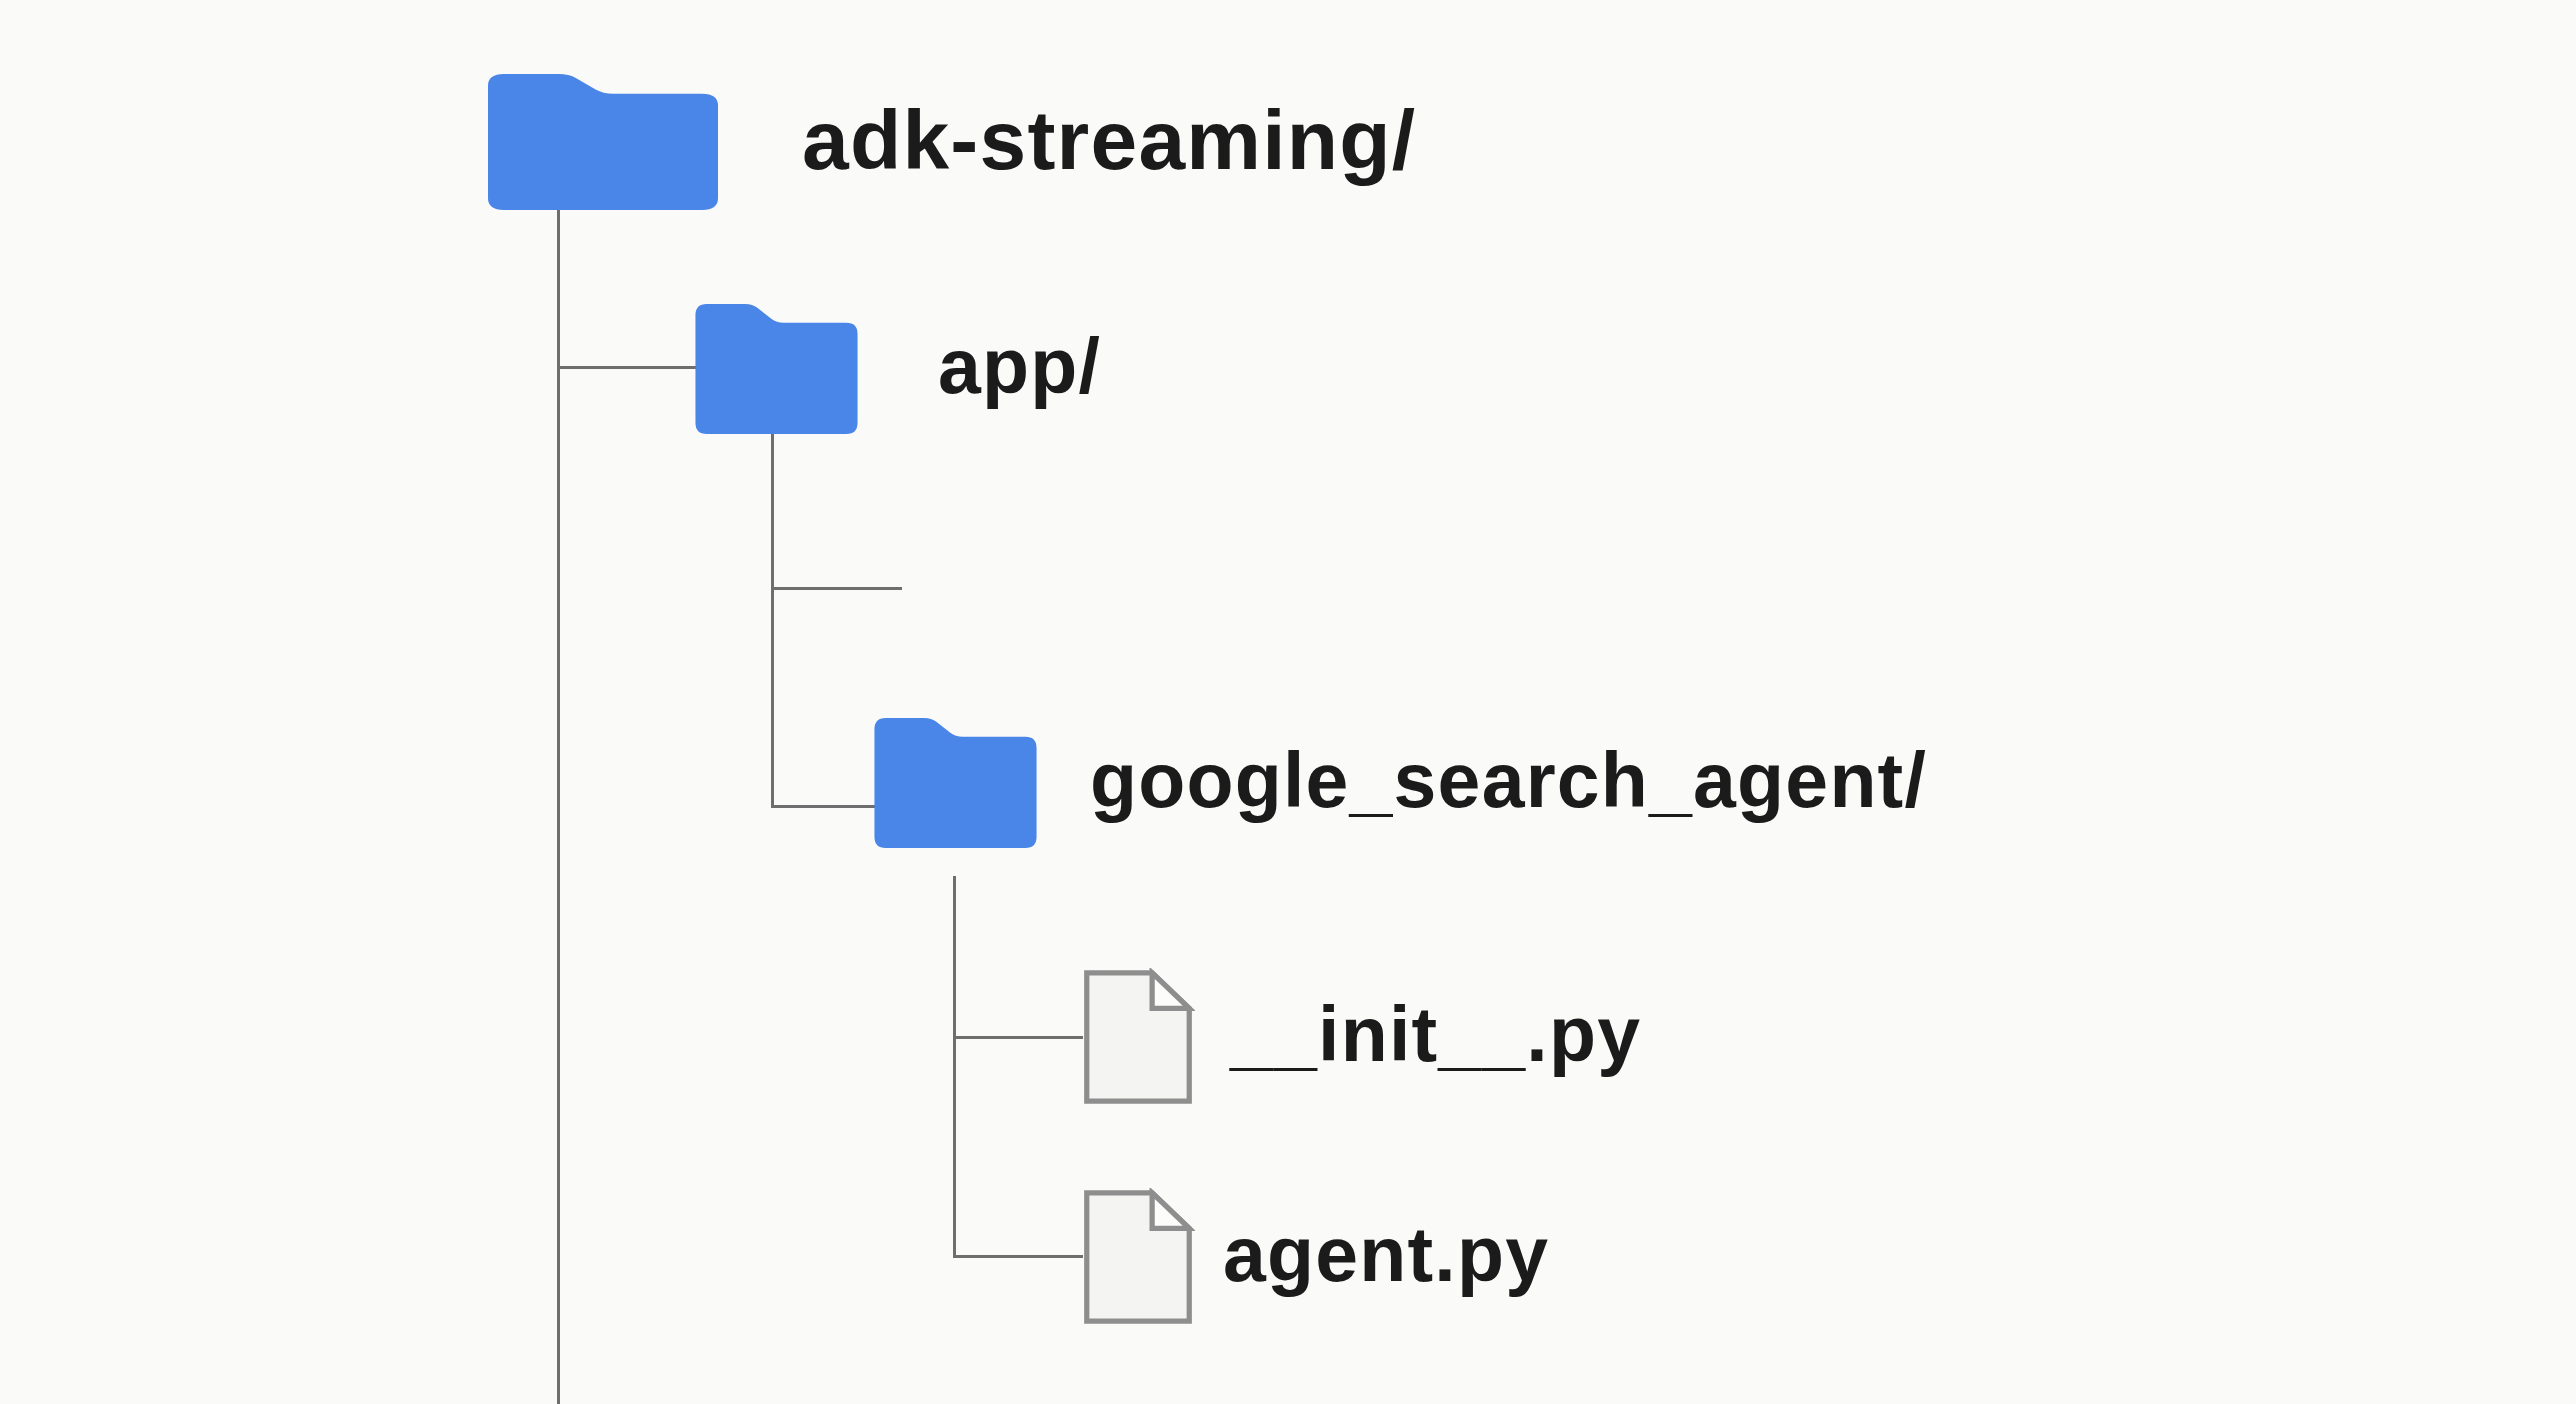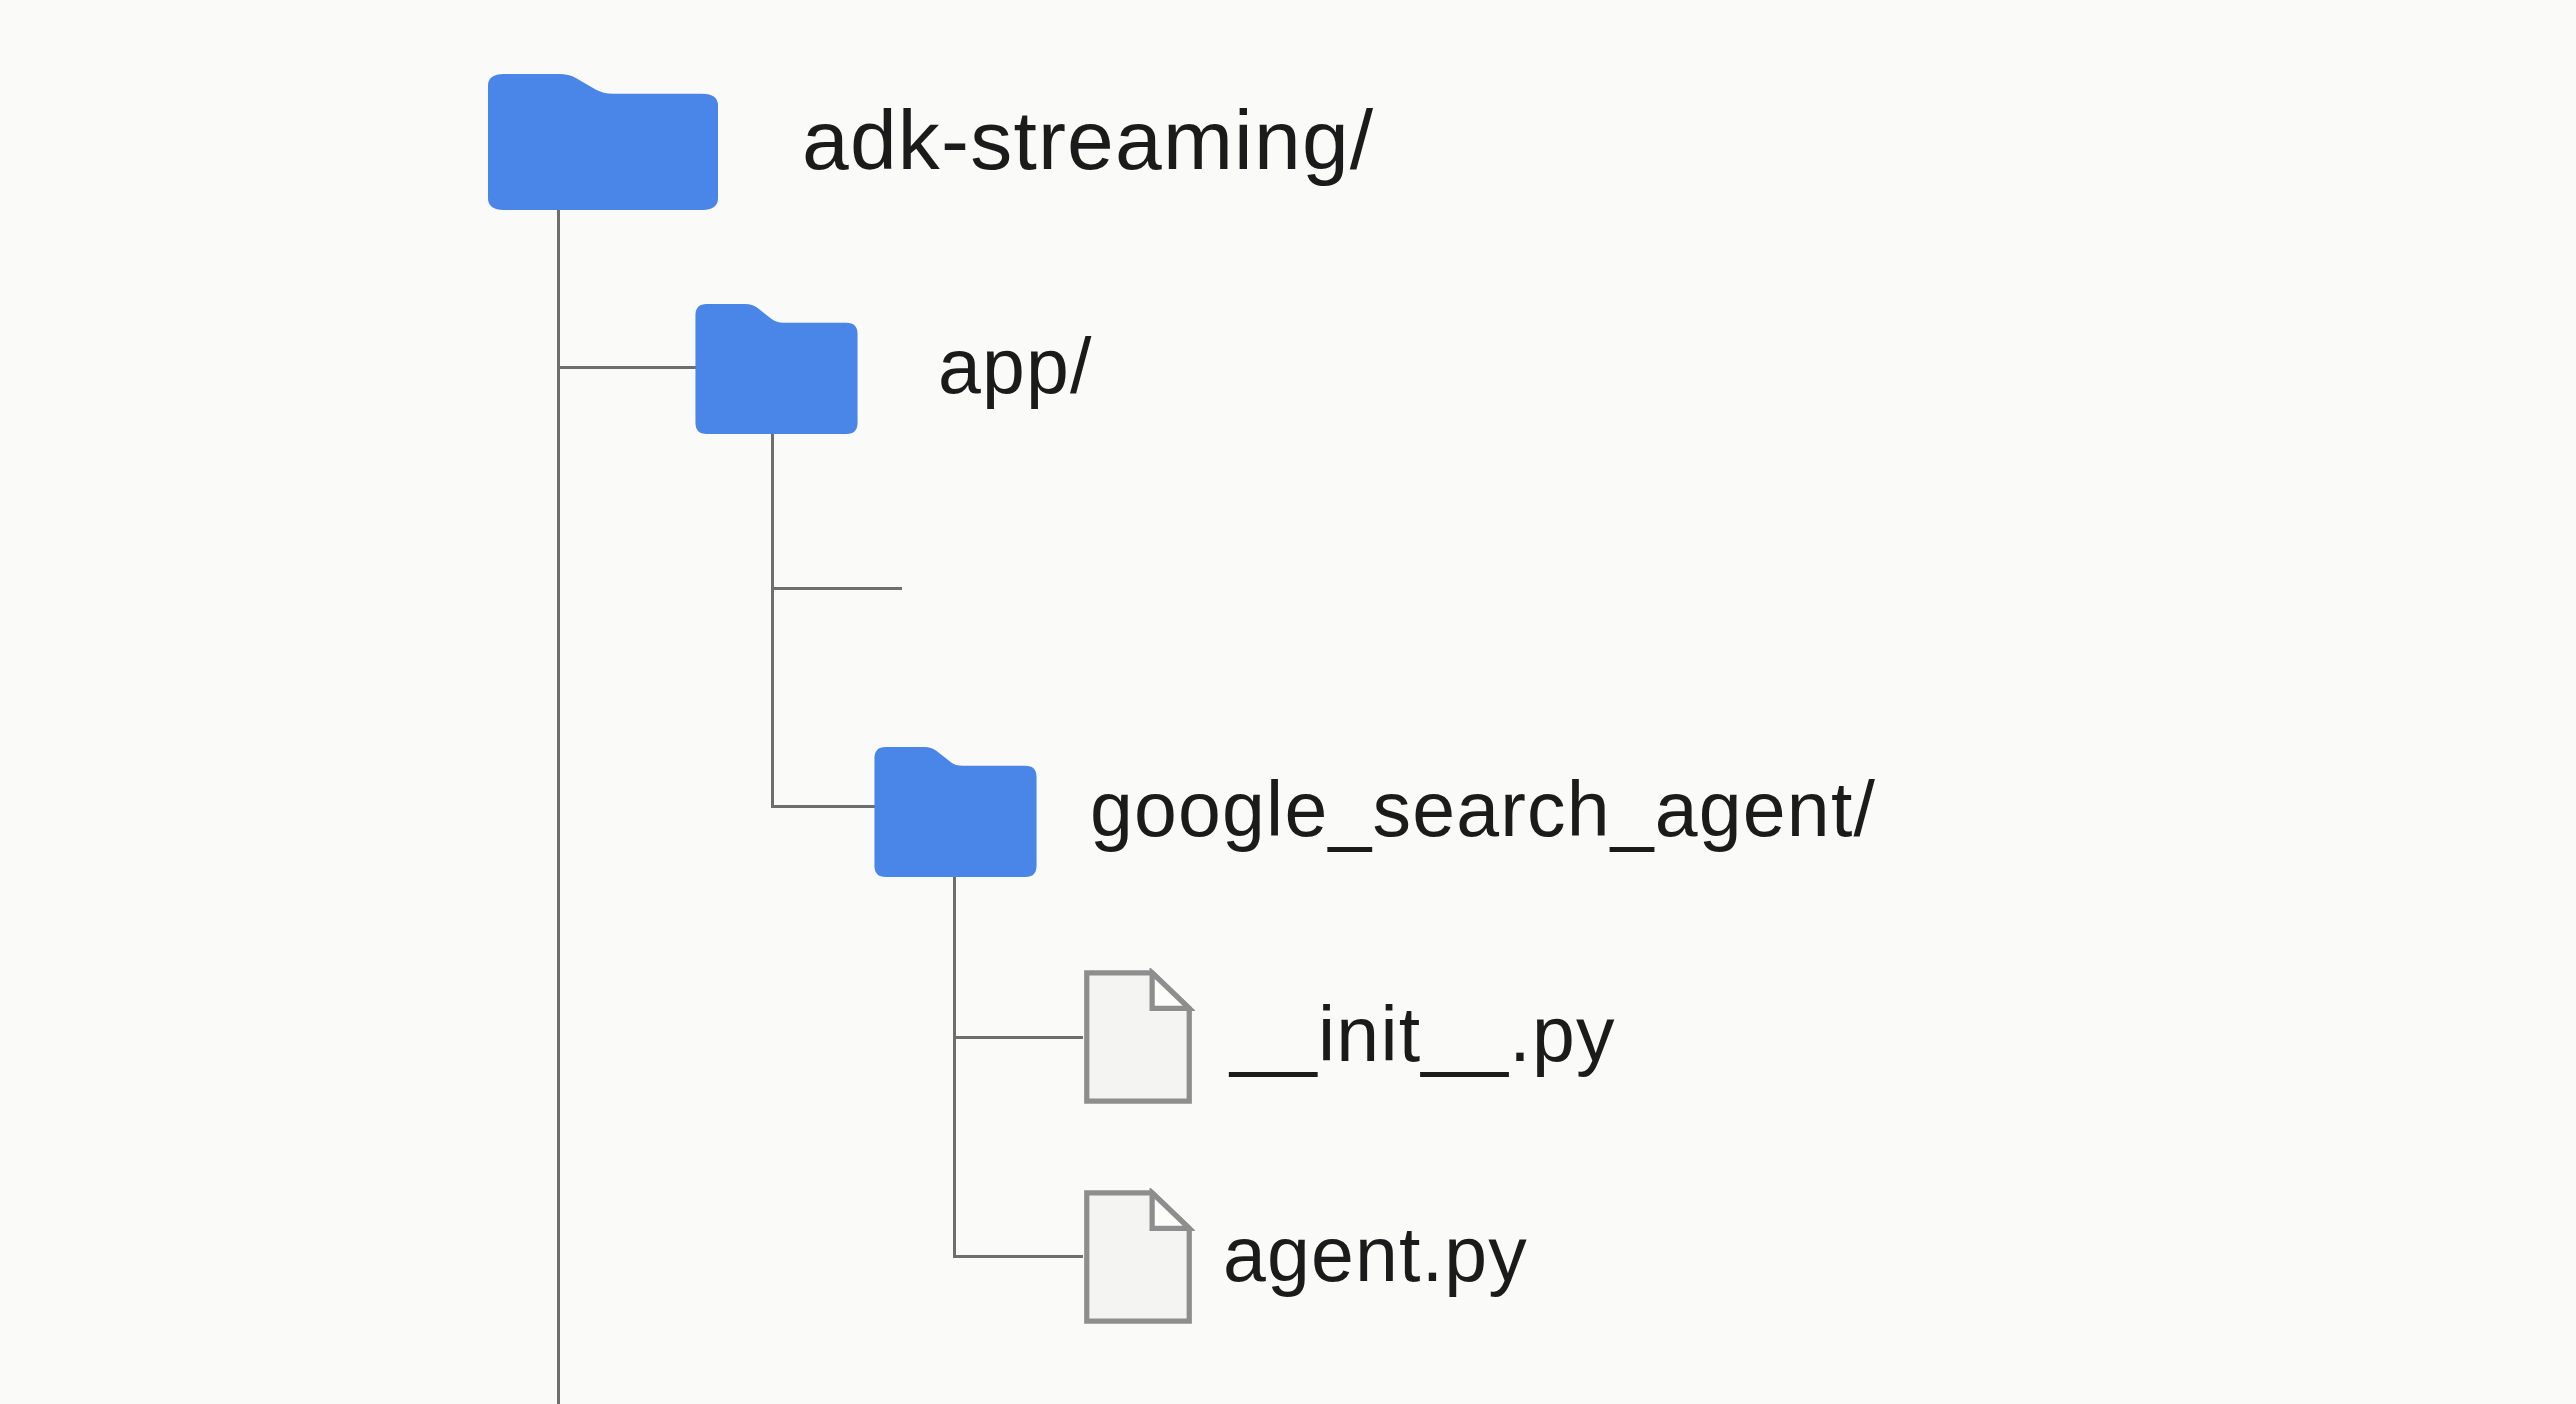--- a/index.html
+++ b/index.html
@@ -33,20 +33,21 @@
     align-items:center;
   }
   .row svg{flex:0 0 auto;display:block;}
   .label{
     color:var(--text);
     font-size:77px;
     letter-spacing:1.2px;
     white-space:nowrap;
     line-height:1;
     padding-bottom:4.8px;
+    font-weight:bold;
   }
   .label.root{font-size:84px;}
 </style>
 </head>
 <body>
 
 <div class="canvas">
 
   <div class="line" style="left:557px;top:209px;width:3.2px;height:1196px;"></div>
   <div class="line" style="left:557px;top:366px;width:141px;height:3.2px;"></div>
@@ -65,21 +66,21 @@
   </div>
 
   <div class="row" style="left:695px;top:304px;height:130px;gap:80px;">
     <svg width="163" height="130" viewBox="0 0 202 162">
       <path fill="var(--folder-blue)" d="M14 0 H62 Q71 0 77.5 5 L94.5 18.5 Q101 23.5 110 23.5 H188 Q202 23.5 202 37.5 V148 Q202 162 188 162 H14 Q0 162 0 148 V14 Q0 0 14 0 Z"></path>
     </svg>
     <span class="label">app/</span>
   </div>
 
 
-  <div class="row" style="left:874px;top:747px;height:130px;gap:53px;">
+  <div class="row" style="left:874px;top:718px;height:130px;gap:53px;">
     <svg width="163" height="130" viewBox="0 0 202 162">
       <path fill="var(--folder-blue)" d="M14 0 H62 Q71 0 77.5 5 L94.5 18.5 Q101 23.5 110 23.5 H188 Q202 23.5 202 37.5 V148 Q202 162 188 162 H14 Q0 162 0 148 V14 Q0 0 14 0 Z"></path>
     </svg>
     <span class="label">google_search_agent/</span>
   </div>
 
   <div class="row" style="left:1081px;top:968px;height:138px;gap:35px;">
     <svg width="114" height="138" viewBox="0 0 141 171">
       <path fill="var(--file-fill)" stroke="var(--file-stroke)" stroke-width="6.5" d="M7 6 H88 L134 50 V165 H7 Z"></path>
       <path fill="var(--file-flap)" stroke="var(--file-stroke)" stroke-width="6.5" d="M88 6 V50 H134 Z"></path>

